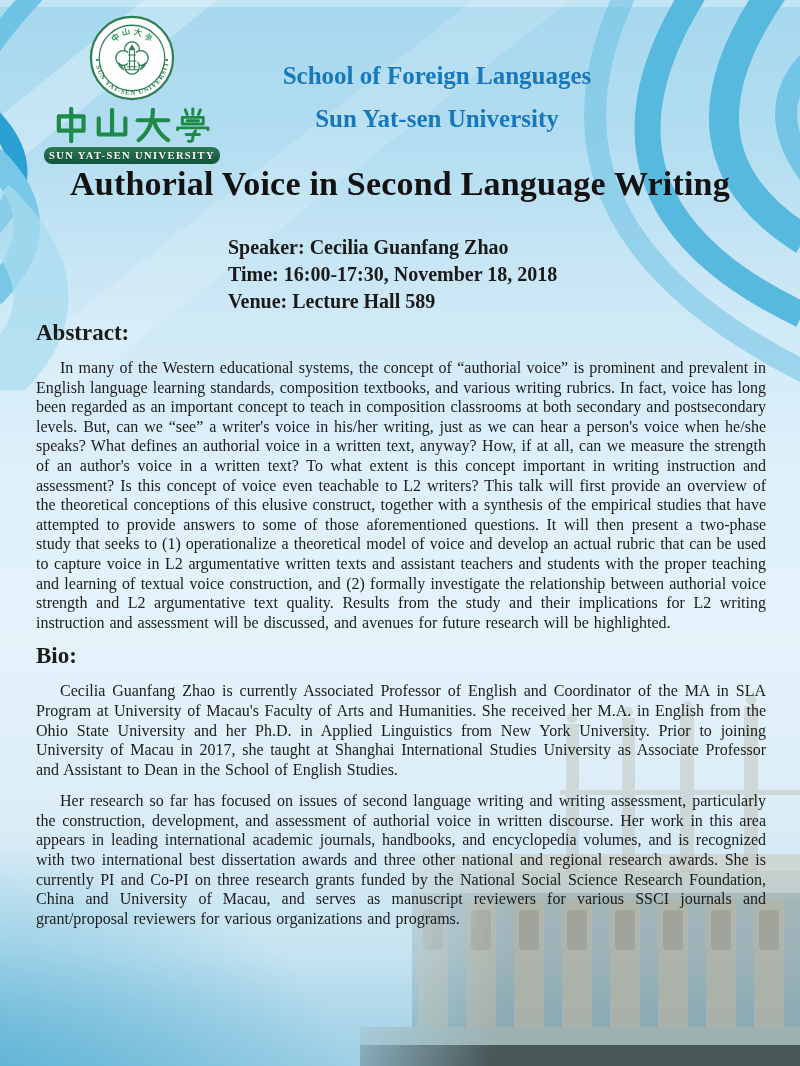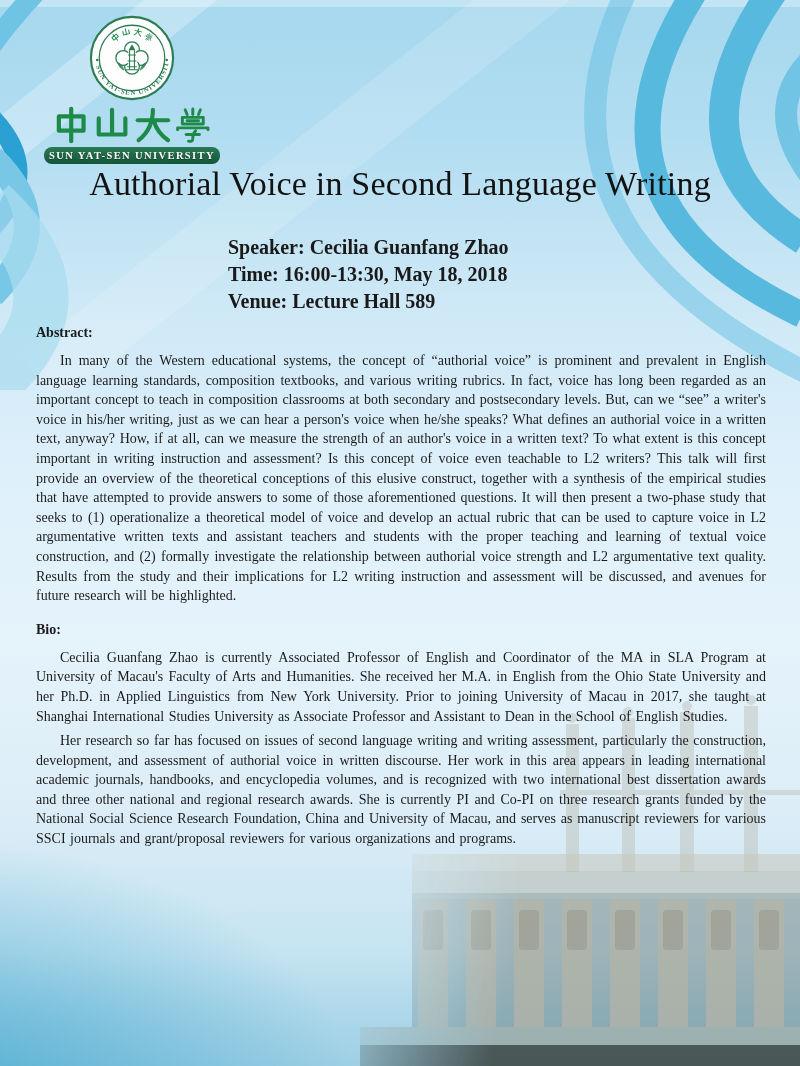--- a/index.html
+++ b/index.html
@@ -32,31 +32,31 @@
     color:#fff; font-weight:bold; font-size:10.5px; letter-spacing:1.4px;
     display:flex; align-items:center; justify-content:center;
     text-shadow:0 1px 1px rgba(0,0,0,.4); white-space:nowrap;
   }
   .header-block{
     position:absolute; left:232px; top:54px; width:410px; text-align:center;
     color:#1878bd; font-weight:bold; font-size:25px; line-height:43px;
   }
   .title{
     position:absolute; top:165px; left:0; width:100%; text-align:center;
-    font-size:34px; font-weight:normal; color:#121212; letter-spacing:.2px;
+    font-size:34px; font-weight:bold; color:#121212; letter-spacing:.2px;
   }
   .event{
     position:absolute; left:228px; top:234px;
     font-size:20px; font-weight:bold; color:#1a1a1a; line-height:27px; white-space:nowrap;
   }
   .content{position:absolute; left:36px; top:320px; width:730px; color:#1b1b1b;}
-  .content h2{font-size:14px; font-weight:bold; margin:0; line-height:26px;}
+  .content h2{font-size:23px; font-weight:bold; margin:0; line-height:26px;}
   .content p{
-    font-size:14px; line-height:19.6px; text-align:justify; text-indent:24px;
-    margin:5px 0 0 0; word-spacing:1px;
+    font-size:16px; line-height:19.6px; text-align:justify; text-indent:24px;
+    margin:12px 0 0 0; word-spacing:1px;
   }
   .bio-h{margin-top:11px !important;font-family:Liberation Serif, serif;}
   .hidden-defs{position:absolute; width:0; height:0; overflow:hidden;}
 </style>
 </head>
 <body>
 
 <svg class="hidden-defs" aria-hidden="true">
   <defs>
     <g id="ch-zhong" fill="none" stroke="#1e8a4a" stroke-width="4.4" stroke-linecap="round" stroke-linejoin="round">
@@ -178,26 +178,30 @@
     </svg>
     <svg class="cn-name" viewBox="0 0 168 40" aria-label="中山大學">
       <use href="#ch-zhong" x="0"></use>
         <use href="#ch-shan" x="43"></use>
       <use href="#ch-da" x="86"></use>
         <use href="#ch-xue" x="128"></use>
     </svg>
     <div class="banner">SUN YAT-SEN UNIVERSITY</div>
   </div>
 
+  <div class="header-block">
+    <div>School of Foreign Languages</div>
+    <div>Sun Yat-sen University</div>
+  </div>
 
   <div class="title">Authorial Voice in Second Language Writing</div>
 
   <div class="event">
     <div>Speaker: Cecilia Guanfang Zhao</div>
-    <div>Time: 16:00-13:30, May 18, 2018</div>
+    <div>Time: 16:00-17:30, November 18, 2018</div>
     <div>Venue: Lecture Hall 589</div>
   </div>
 
   <div class="content">
     <h2>Abstract:</h2>
     <p>In many of the Western educational systems, the concept of “authorial voice” is prominent and prevalent in English language learning standards, composition textbooks, and various writing rubrics. In fact, voice has long been regarded as an important concept to teach in composition classrooms at both secondary and postsecondary levels. But, can we “see” a writer's voice in his/her writing, just as we can hear a person's voice when he/she speaks? What defines an authorial voice in a written text, anyway? How, if at all, can we measure the strength of an author's voice in a written text? To what extent is this concept important in writing instruction and assessment? Is this concept of voice even teachable to L2 writers? This talk will first provide an overview of the theoretical conceptions of this elusive construct, together with a synthesis of the empirical studies that have attempted to provide answers to some of those aforementioned questions. It will then present a two-phase study that seeks to (1) operationalize a theoretical model of voice and develop an actual rubric that can be used to capture voice in L2 argumentative written texts and assistant teachers and students with the proper teaching and learning of textual voice construction, and (2) formally investigate the relationship between authorial voice strength and L2 argumentative text quality. Results from the study and their implications for L2 writing instruction and assessment will be discussed, and avenues for future research will be highlighted.</p>
     <h2 class="bio-h">Bio:</h2>
     <p>Cecilia Guanfang Zhao is currently Associated Professor of English and Coordinator of the MA in SLA Program at University of Macau's Faculty of Arts and Humanities. She received her M.A. in English from the Ohio State University and her Ph.D. in Applied Linguistics from New York University. Prior to joining University of Macau in 2017, she taught at Shanghai International Studies University as Associate Professor and Assistant to Dean in the School of English Studies.</p>
     <p>Her research so far has focused on issues of second language writing and writing assessment, particularly the construction, development, and assessment of authorial voice in written discourse. Her work in this area appears in leading international academic journals, handbooks, and encyclopedia volumes, and is recognized with two international best dissertation awards and three other national and regional research awards. She is currently PI and Co-PI on three research grants funded by the National Social Science Research Foundation, China and University of Macau, and serves as manuscript reviewers for various SSCI journals and grant/proposal reviewers for various organizations and programs.</p>
   </div>

